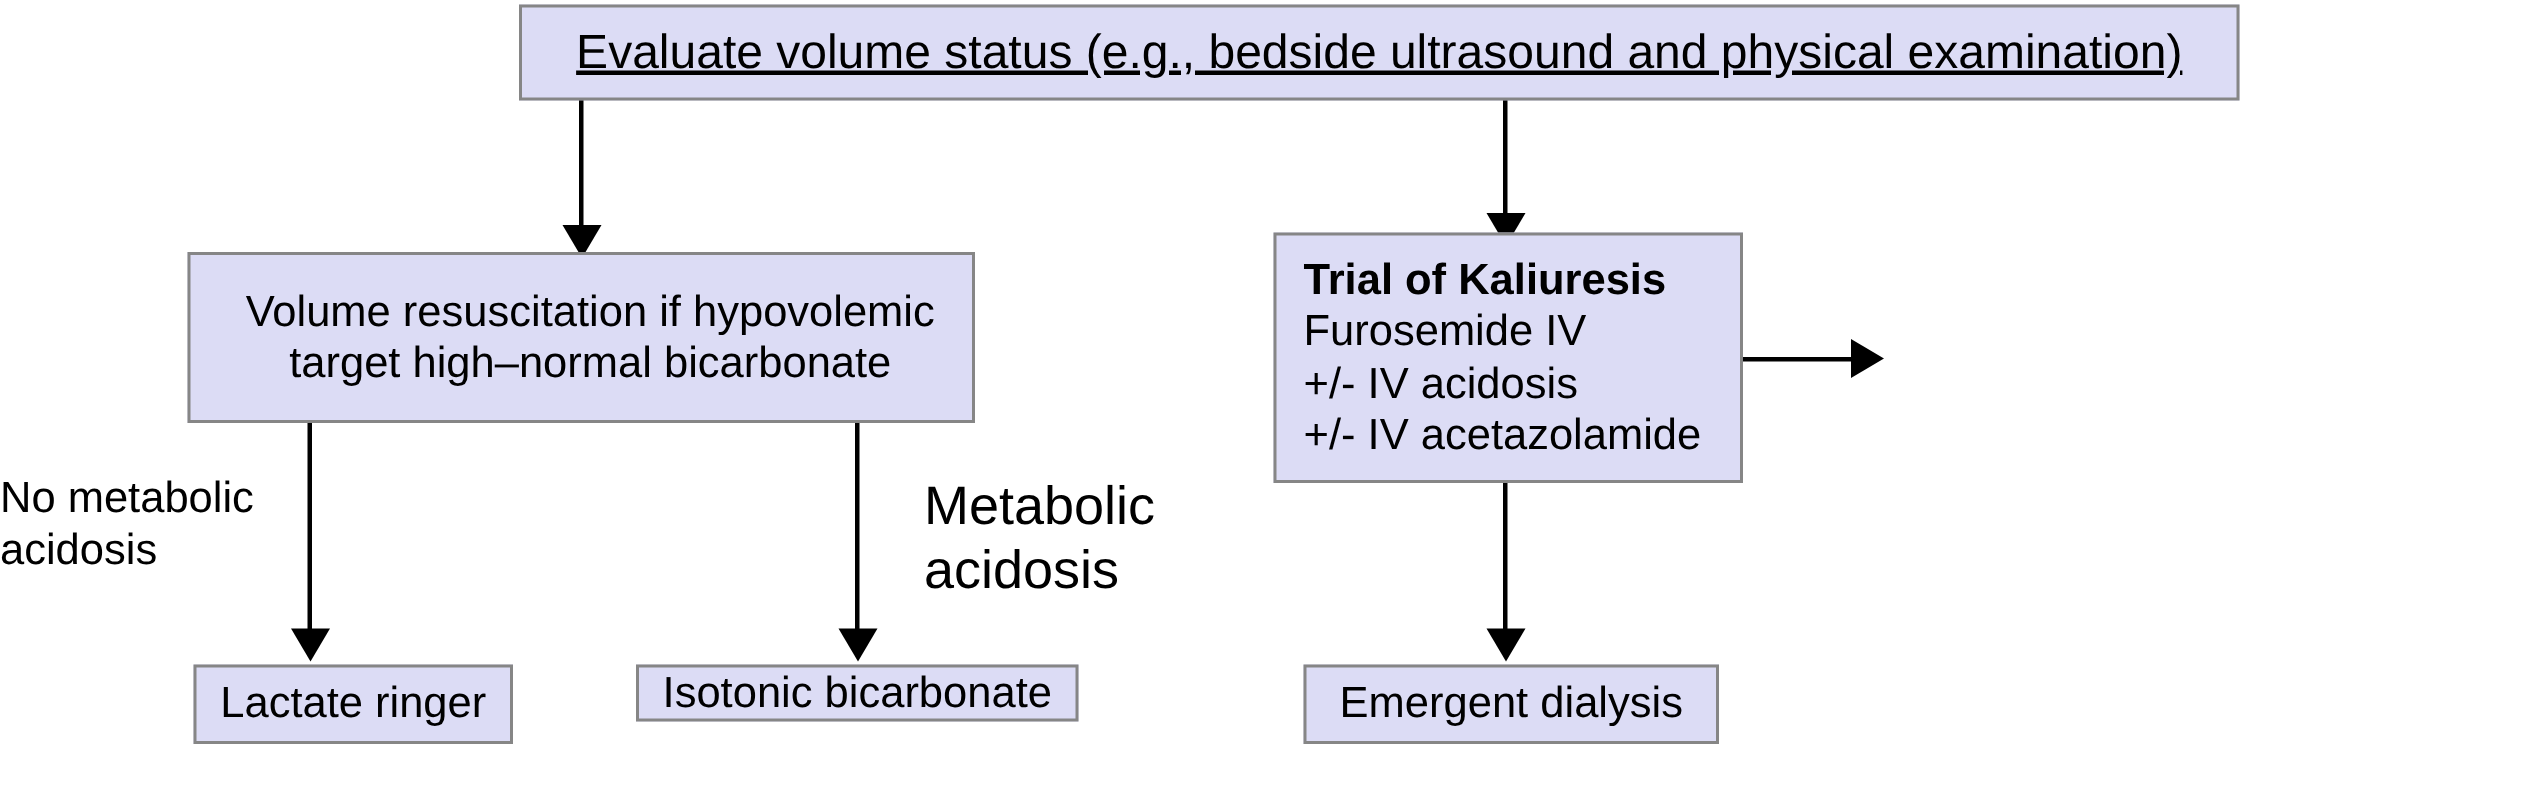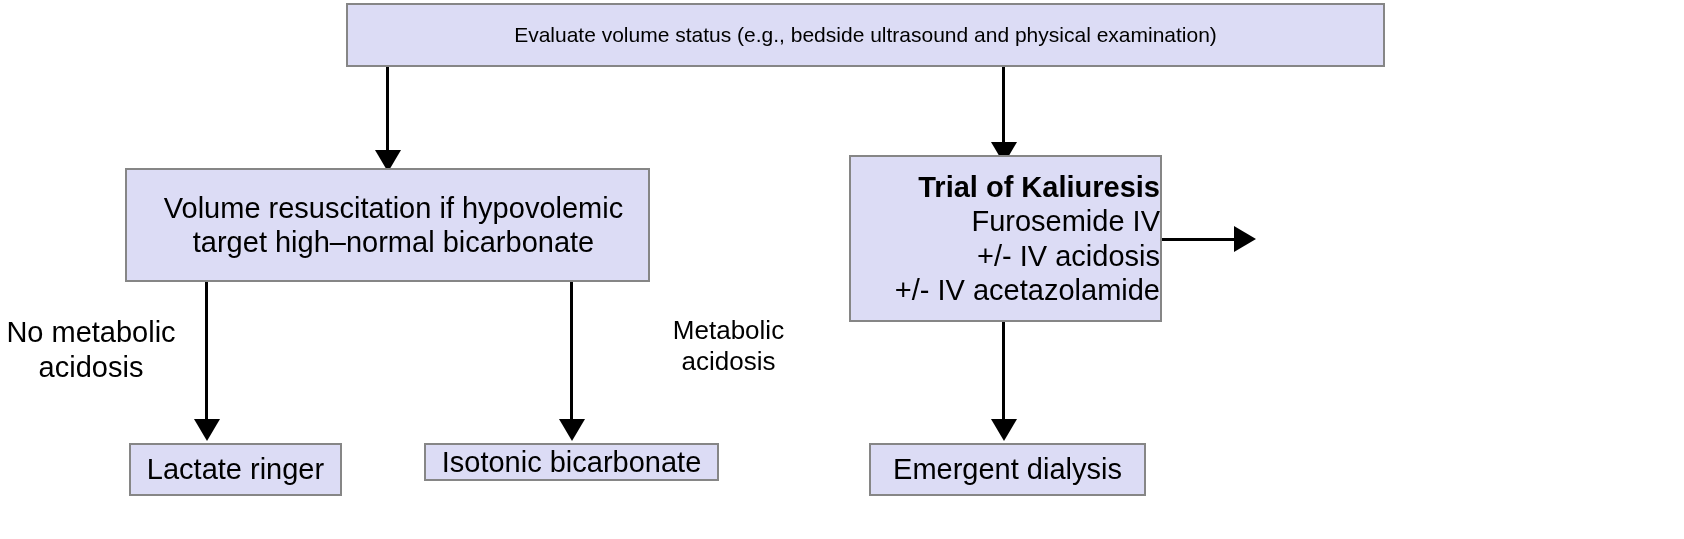--- a/index.html
+++ b/index.html
@@ -23,30 +23,30 @@
     display: flex;
     flex-direction: column;
     align-items: center;
     justify-content: center;
     color: #000000;
     line-height: 1.18;
     text-align: center;
   }
   .node .line { display: block; white-space: nowrap; }
   .node.left-align {
-    align-items: flex-end;
+    align-items: flex-start;
     text-align: left;
   }
   .node.left-align .line { padding-left: 18px; }
   .bold { font-weight: bold; }
 
   .edge-label {
     position: absolute;
     color: #000000;
-    text-align: center;
+    text-align: left;
     line-height: 1.2;
     white-space: nowrap;
   }
   .edge-label .line { display: block; }
 
   
   .vline {
     position: absolute;
     width: 0;
     border-left: 3px solid #000000;
@@ -71,21 +71,21 @@
     border-top: 13px solid transparent;
     border-bottom: 13px solid transparent;
     border-left: 22px solid #000000;
   }
 </style>
 </head>
 <body>
 
 <div id="canvas">
 
-  <div class="node" style="left:346px; top:3px; width:1039px; height:64px; font-size:21px;">
+  <div class="node" style="left:346px; top:3px; width:1147px; height:64px; font-size:32px;text-decoration:underline;">
     <span class="line">Evaluate volume status (e.g., bedside ultrasound and physical examination)</span>
   </div>
 
   <div class="vline" style="left:386px; top:67px; height:86px;"></div>
   <div class="arrow-down" style="left:375px; top:150px;"></div>
 
   <div class="vline" style="left:1002px; top:67px; height:78px;"></div>
   <div class="arrow-down" style="left:991px; top:142px;"></div>
 
   <div class="node" style="left:125px; top:168px; width:525px; height:114px; font-size:29px;padding-left:12px;">
@@ -111,21 +111,21 @@
   <div class="arrow-down" style="left:559px; top:419px;"></div>
 
   <div class="vline" style="left:1002px; top:322px; height:100px;"></div>
   <div class="arrow-down" style="left:991px; top:419px;"></div>
 
   <div class="edge-label" style="left:0px; top:315px; width:182px; font-size:29px;">
     <span class="line">No metabolic</span>
     <span class="line">acidosis</span>
   </div>
 
-  <div class="edge-label" style="left:616px; top:315px; width:225px; font-size:26px;">
+  <div class="edge-label" style="left:616px; top:315px; width:225px; font-size:36px;">
     <span class="line">Metabolic</span>
     <span class="line">acidosis</span>
   </div>
 
   <div class="node" style="left:101px; top:443px; width:213px; height:53px; font-size:29px;margin-left:28px;">
     <span class="line">Lactate ringer</span>
   </div>
 
   <div class="node" style="left:424px; top:443px; width:295px; height:38px; font-size:29px;">
     <span class="line">Isotonic bicarbonate</span>

